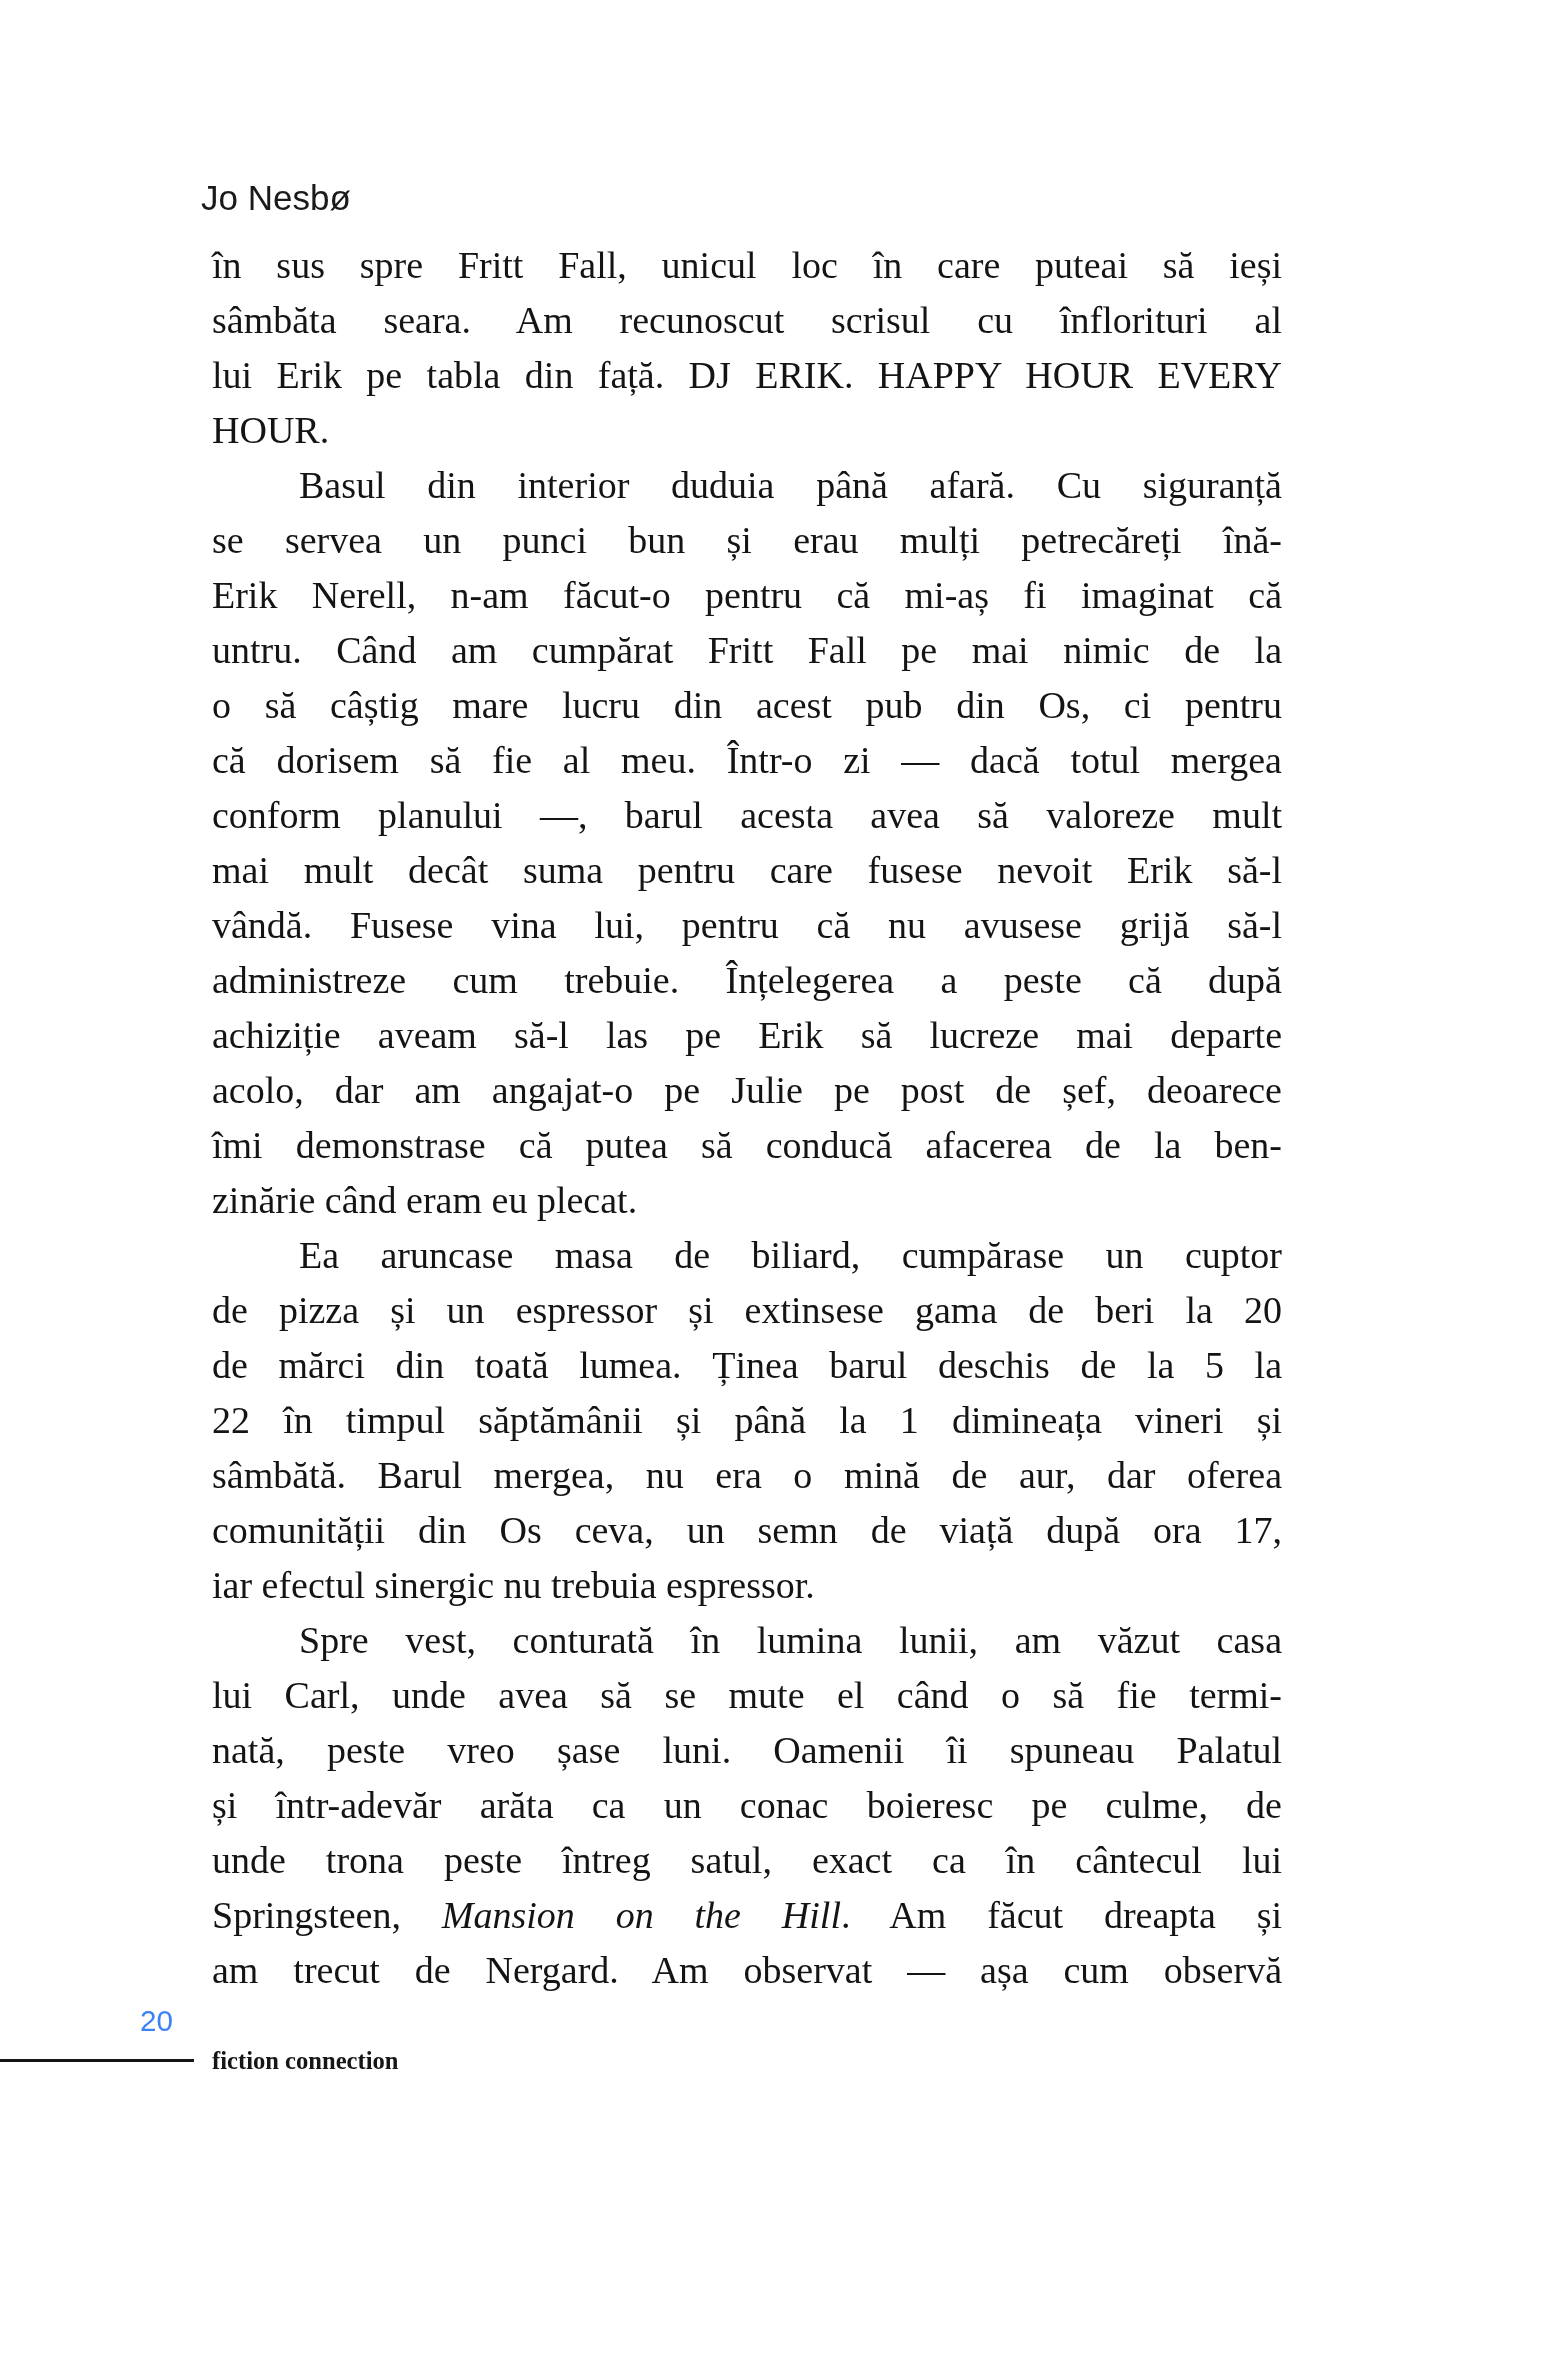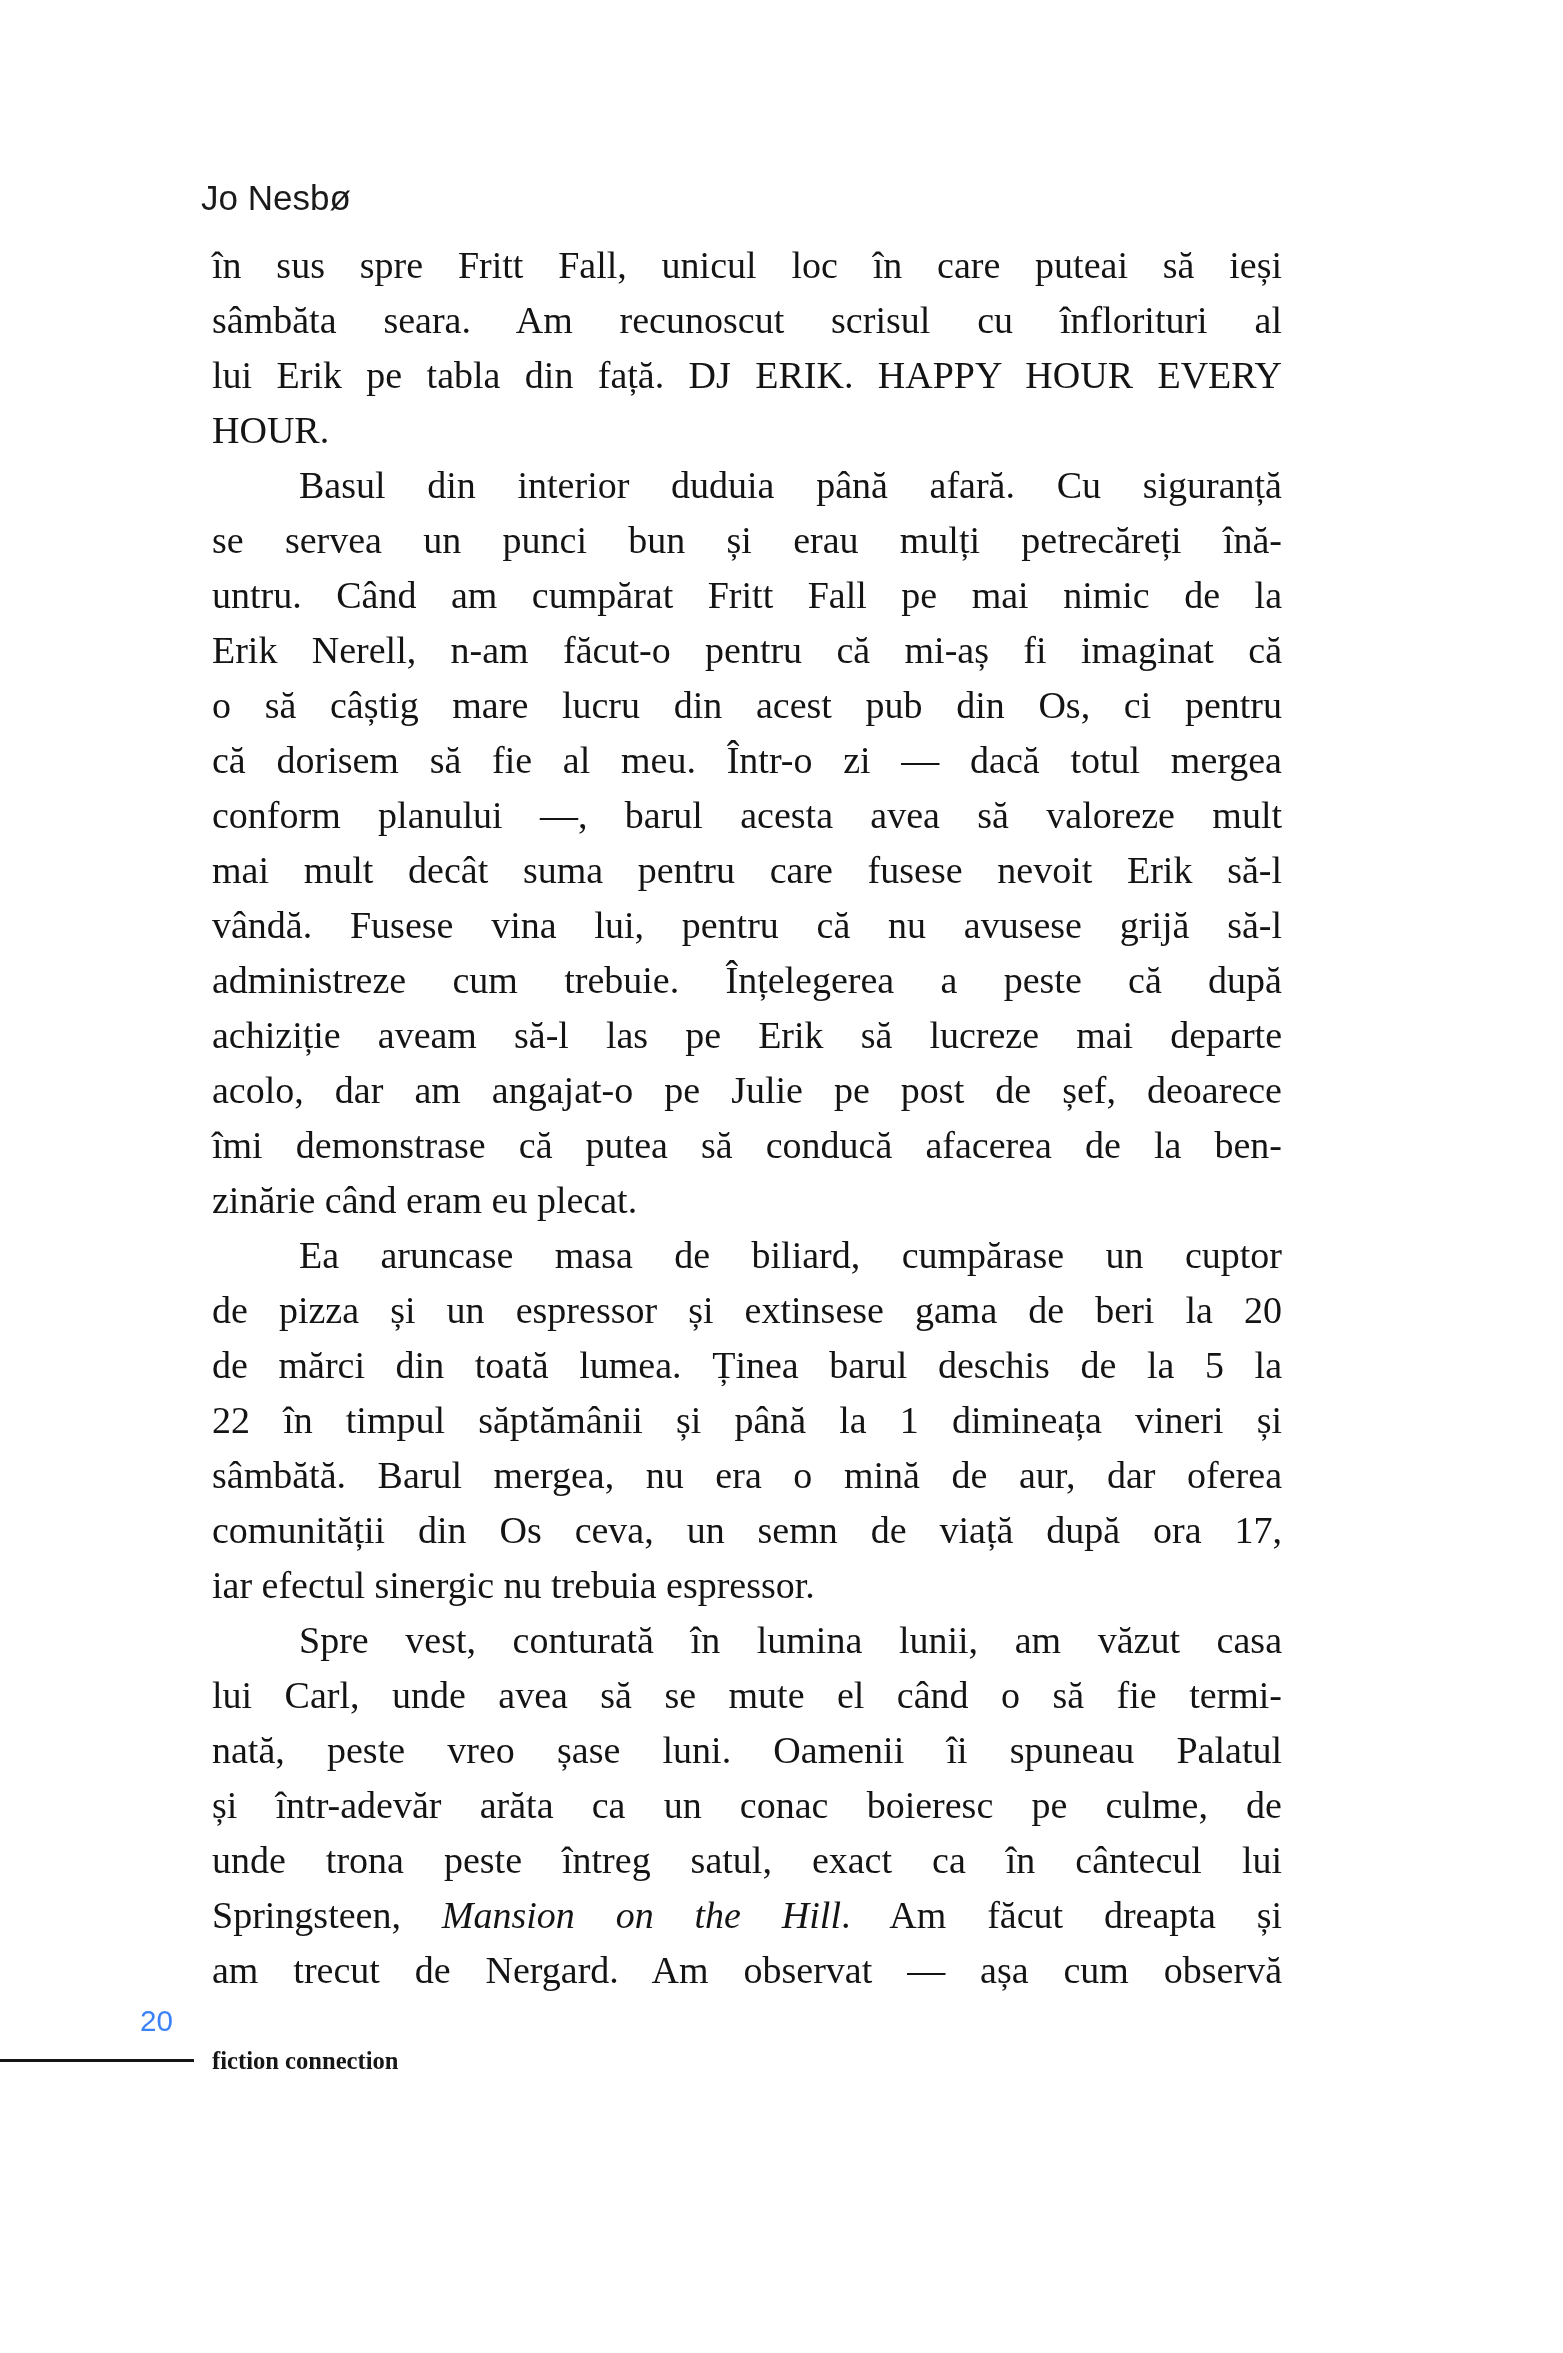--- a/index.html
+++ b/index.html
@@ -89,22 +89,22 @@
 
   <div class="running-header">Jo Nesbø</div>
 
   <div class="body-text" id="body-text">
       <div class="line"><span>în sus spre Fritt Fall, unicul loc în care puteai să ieși</span></div>
       <div class="line"><span>sâmbăta seara. Am recunoscut scrisul cu înflorituri al</span></div>
       <div class="line"><span>lui Erik pe tabla din față. DJ ERIK. HAPPY HOUR EVERY</span></div>
       <div class="line last-left"><span>HOUR.</span></div>
       <div class="line indent"><span>Basul din interior duduia până afară. Cu siguranță</span></div>
       <div class="line"><span>se servea un punci bun și erau mulți petrecăreți înă-</span></div>
+      <div class="line"><span>Erik Nerell, n-am făcut-o pentru că mi-aș fi imaginat că</span></div>
       <div class="line"><span>untru. Când am cumpărat Fritt Fall pe mai nimic de la</span></div>
-      <div class="line"><span>Erik Nerell, n-am făcut-o pentru că mi-aș fi imaginat că</span></div>
       <div class="line"><span>o să câștig mare lucru din acest pub din Os, ci pentru</span></div>
       <div class="line"><span>că dorisem să fie al meu. Într-o zi — dacă totul mergea</span></div>
       <div class="line"><span>conform planului —, barul acesta avea să valoreze mult</span></div>
       <div class="line"><span>mai mult decât suma pentru care fusese nevoit Erik să-l</span></div>
       <div class="line"><span>vândă. Fusese vina lui, pentru că nu avusese grijă să-l</span></div>
       <div class="line"><span>administreze cum trebuie. Înțelegerea a peste că după</span></div>
       <div class="line"><span>achiziție aveam să-l las pe Erik să lucreze mai departe</span></div>
       <div class="line"><span>acolo, dar am angajat-o pe Julie pe post de șef, deoarece</span></div>
       <div class="line"><span>îmi demonstrase că putea să conducă afacerea de la ben-</span></div>
       <div class="line last-left"><span>zinărie când eram eu plecat.</span></div>

